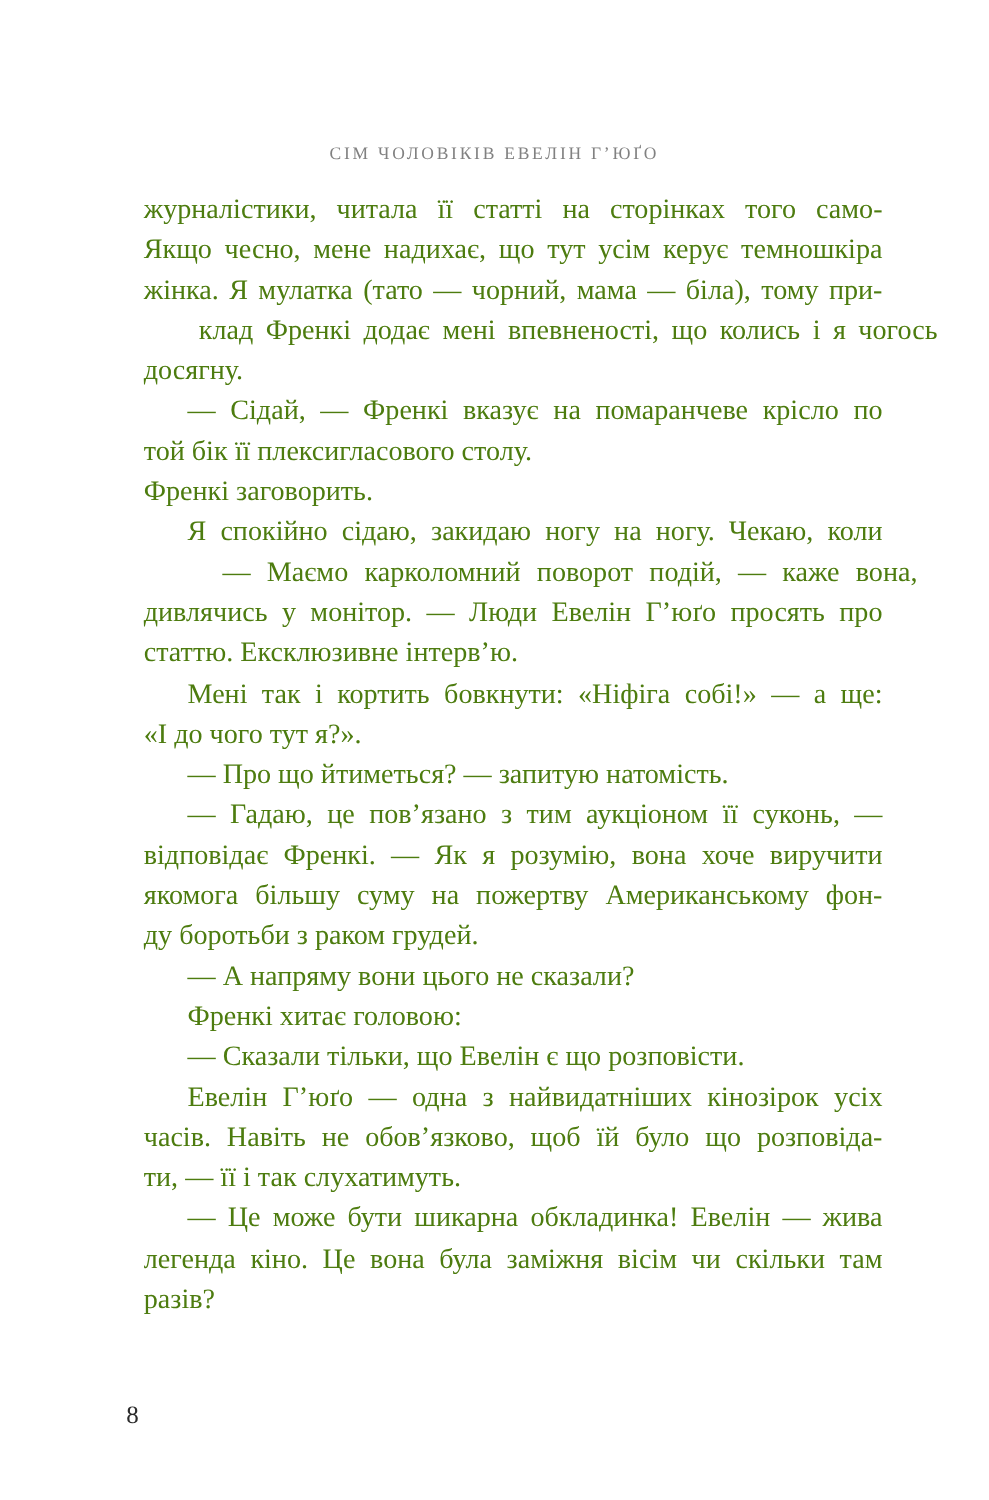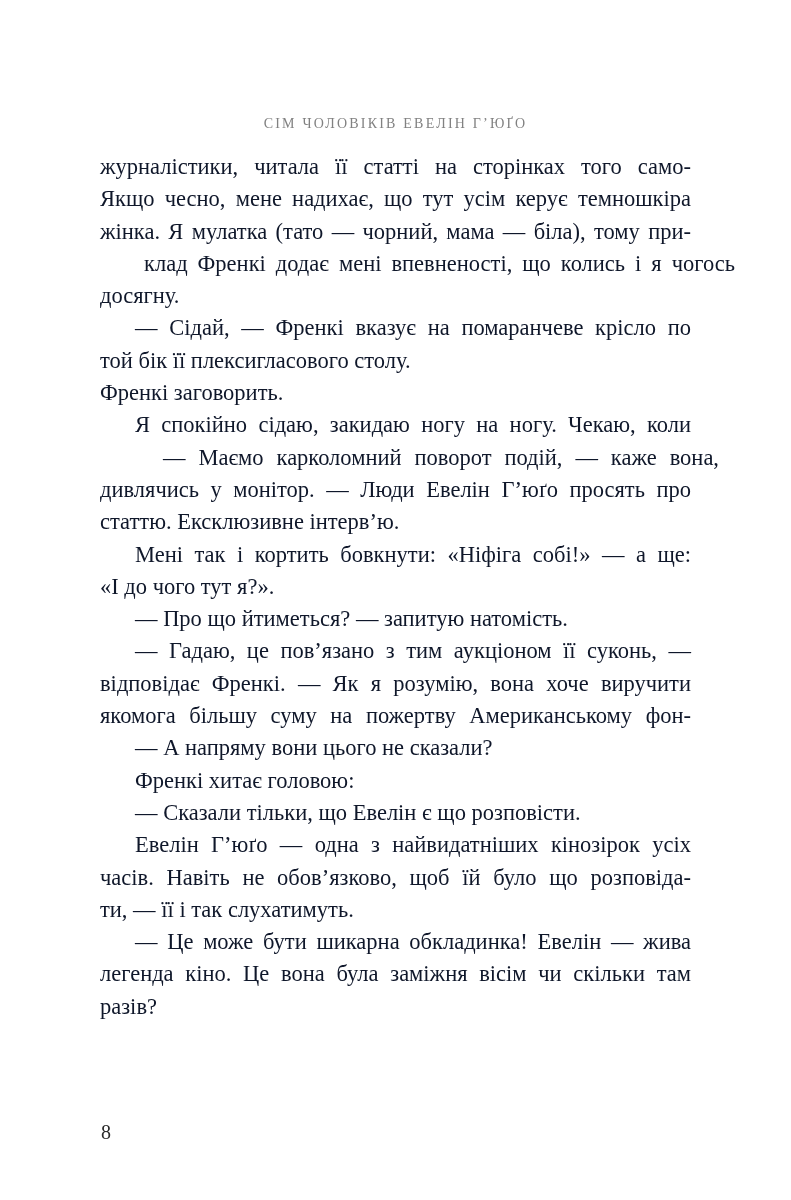--- a/index.html
+++ b/index.html
@@ -27,24 +27,24 @@
     text-align: center;
     font-size: 14px;
     line-height: 19px;
     letter-spacing: 2.2px;
     color: #818181;
     white-space: nowrap;
     margin-top: 30px;
   }
   .text-block {
     position: absolute;
-    left: 100px;
+    left: 115px;
     top: 151px;
     width: 591px;
-    color: #0f172a;
+    color: #4d7c0f;
   }
   .line {
     height: 32.3px;
     line-height: 32.3px;
     font-size: 22.5px;
     white-space: nowrap;
   }
   .line.indent {
     padding-left: 35px;
   }
@@ -75,20 +75,21 @@
       <div class="line indent"><span style="word-spacing: 5.67773px;">Я спокійно сідаю, закидаю ногу на ногу. Чекаю, коли</span></div>
       <div class="line indent"><span style="word-spacing: 7.32366px; margin-left: 28px;">— Маємо карколомний поворот подій, — каже вона,</span></div>
       <div class="line"><span style="word-spacing: 5.88867px;">дивлячись у монітор. — Люди Евелін Г’юґо просять про</span></div>
       <div class="line"><span>статтю. Ексклюзивне інтерв’ю.</span></div>
       <div class="line indent"><span style="word-spacing: 5.88368px;">Мені так і кортить бовкнути: «Ніфіга собі!» — а ще:</span></div>
       <div class="line"><span>«І до чого тут я?».</span></div>
       <div class="line indent"><span>— Про що йтиметься? — запитую натомість.</span></div>
       <div class="line indent"><span style="word-spacing: 5.89236px;">— Гадаю, це пов’язано з тим аукціоном її суконь, —</span></div>
       <div class="line"><span style="word-spacing: 6.5957px;">відповідає Френкі. — Як я розумію, вона хоче виручити</span></div>
       <div class="line"><span style="word-spacing: 7.95052px;">якомога більшу суму на пожертву Американському фон-</span></div>
+      <div class="line"><span>ду боротьби з раком грудей.</span></div>
       <div class="line indent"><span>— А напряму вони цього не сказали?</span></div>
       <div class="line indent"><span>Френкі хитає головою:</span></div>
       <div class="line indent"><span>— Сказали тільки, що Евелін є що розповісти.</span></div>
       <div class="line indent"><span style="word-spacing: 6.69196px; margin-top: 47px;">Евелін Г’юґо — одна з найвидатніших кінозірок усіх</span></div>
       <div class="line"><span style="word-spacing: 7.07227px;">часів. Навіть не обов’язково, щоб їй було що розповіда-</span></div>
       <div class="line"><span>ти, — її і так слухатимуть.</span></div>
       <div class="line indent"><span style="word-spacing: 4.07227px;">— Це може бути шикарна обкладинка! Евелін — жива</span></div>
       <div class="line"><span style="word-spacing: 6.07118px;">легенда кіно. Це вона була заміжня вісім чи скільки там</span></div>
       <div class="line"><span>разів?</span></div>
     </div>

